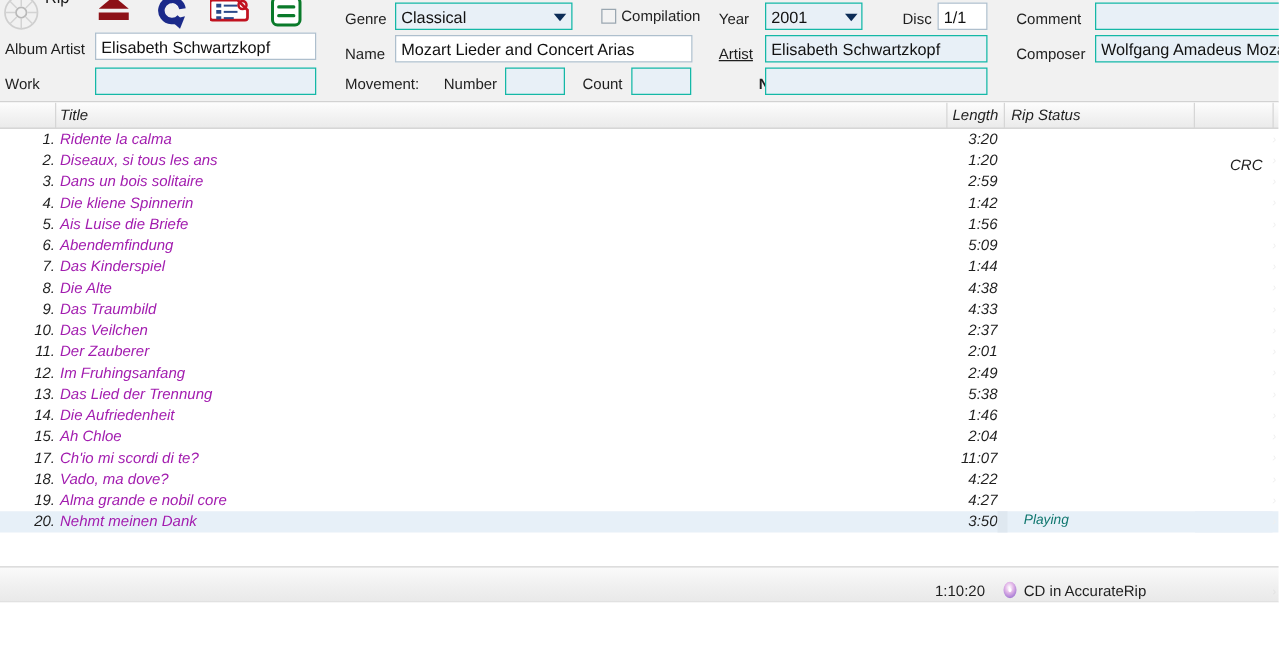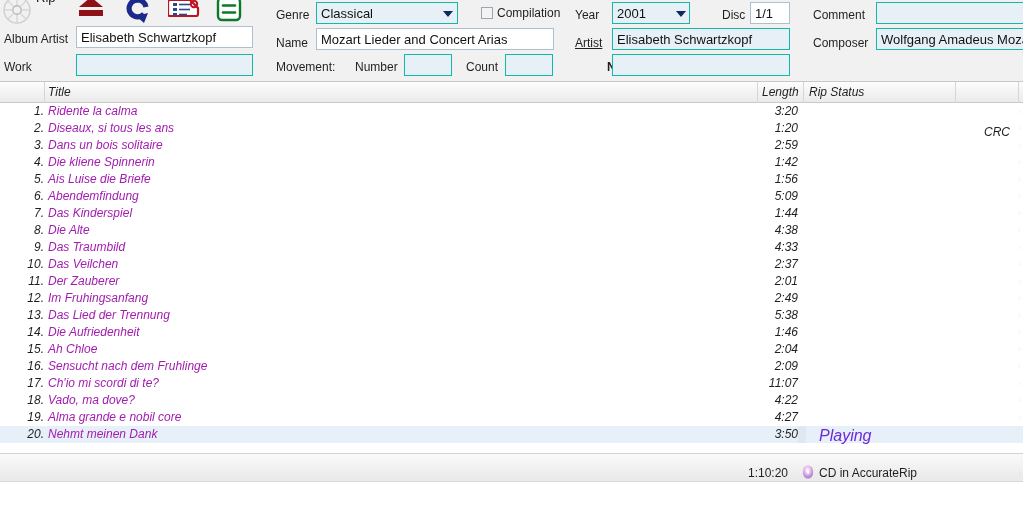--- a/index.html
+++ b/index.html
@@ -59,21 +59,21 @@
   .row{position:relative;height:17px;width:1023px;}
   .row.sel{background:#e7f0f8;}
   .r-num{position:absolute;right:0;top:1px;width:30px;text-align:right;font-size:12px;color:#1f1f1f;}
   .numcol{position:absolute;left:0;width:44px;height:17px;}
   .r-title{position:absolute;left:48px;top:1px;font-size:12px;color:#a21caf;white-space:nowrap;}
   .r-len{position:absolute;left:700px;width:98px;top:1px;text-align:right;font-size:12px;color:#1f1f1f;}
   .r-ghost{position:absolute;right:2px;top:3px;font-size:9px;color:#efefef;}
 
   
   .playcell{position:absolute;left:806px;top:0;width:150px;height:17px;}
-  .playlabel{position:absolute;left:13px;top:1px;font-size:16px;color:#6d28d9;}
+  .playlabel{position:absolute;left:13px;top:1px;font-size:11px;color:#0f766e;}
   .playbox{
     position:absolute;left:59px;top:0px;width:91px;height:16px;
     background:#ffffff;border:none;box-sizing:border-box;margin-top:46px;
   }
   .playtime{position:absolute;left:2px;top:1px;font-size:12px;color:#1f1f1f;}
   .rowshade{position:absolute;left:798px;top:0;width:8px;height:17px;background:#dfe8f0;}
   .tailshade{position:absolute;left:956px;top:0;width:62px;height:17px;background:#e7f0f8;}
 
   
   .statusbar{
@@ -326,28 +326,20 @@
           <span class="r-title">Die Aufriedenheit</span>
           <span class="r-len">1:46</span>
           <span class="r-ghost">›</span>
         </div>
         <div class="row">
           <div class="numcol">
             <span class="r-num">15.</span>
           </div>
           <span class="r-title">Ah Chloe</span>
           <span class="r-len">2:04</span>
-          <span class="r-ghost">›</span>
-        </div>
-        <div class="row">
-          <div class="numcol">
-            <span class="r-num">16.</span>
-          </div>
-          <span class="r-title">Sensucht nach dem Fruhlinge</span>
-          <span class="r-len">2:09</span>
           <span class="r-ghost">›</span>
         </div>
         <div class="row">
           <div class="numcol">
             <span class="r-num">17.</span>
           </div>
           <span class="r-title">Ch'io mi scordi di te?</span>
           <span class="r-len">11:07</span>
           <span class="r-ghost">›</span>
         </div>

